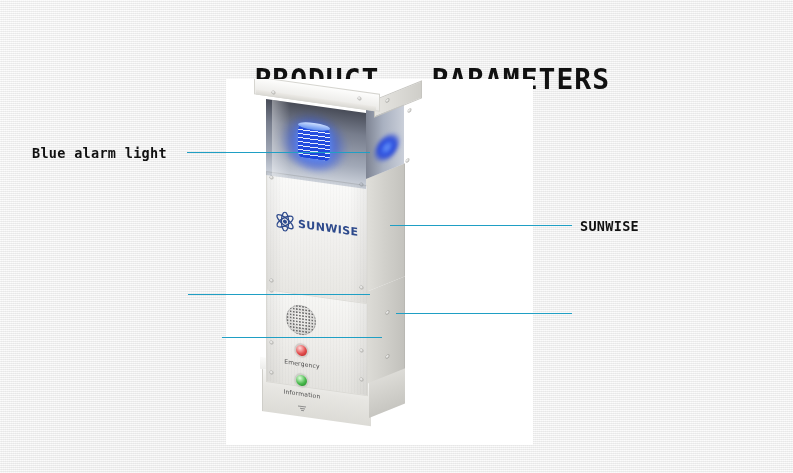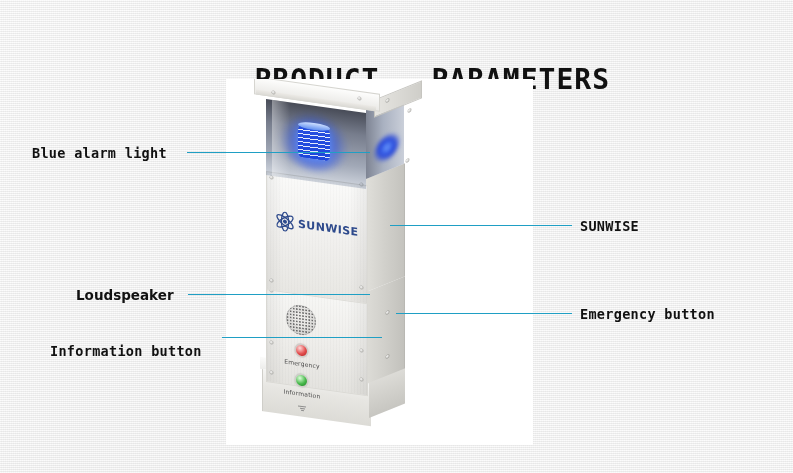--- a/index.html
+++ b/index.html
@@ -323,25 +323,22 @@
       <div class="screw" style="left:132px;top:18px;"></div>
       <div class="screw s2" style="left:160px;top:20px;"></div>
       <div class="screw s2" style="left:182px;top:30px;"></div>
       <div class="screw s2" style="left:180px;top:80px;"></div>
     </div>
   </div>
 
   <div class="callout" style="left:32px;top:145px;">Blue alarm light</div>
   <div class="lead" style="left:187px;top:152px;width:183px;"></div>
 
-  <div class="callout prop" style="left:76px;top:287px;">Loudspeaker</div>
   <div class="lead" style="left:188px;top:294px;width:182px;"></div>
 
-  <div class="callout" style="left:50px;top:343px;">Information button</div>
   <div class="lead" style="left:222px;top:337px;width:160px;"></div>
 
   <div class="callout" style="left:580px;top:218px;">SUNWISE</div>
   <div class="lead" style="left:390px;top:225px;width:182px;"></div>
 
-  <div class="callout" style="left:580px;top:306px;">Emergency button</div>
   <div class="lead" style="left:396px;top:313px;width:176px;"></div>
 
 </div>
 
 </body></html>

